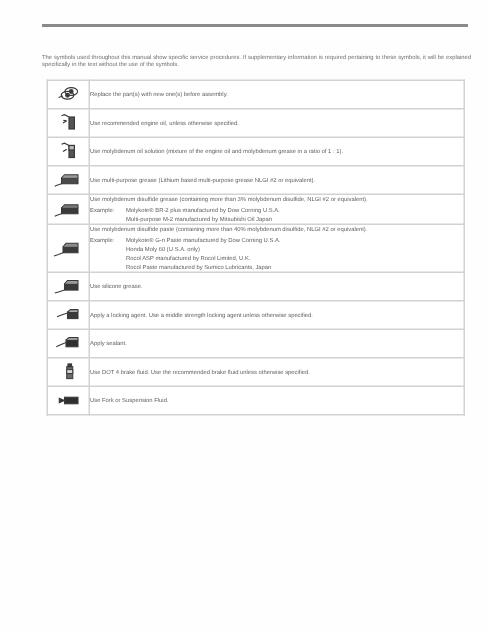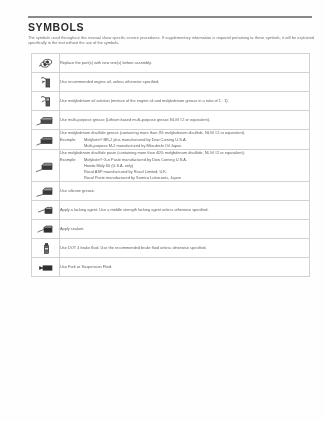--- a/index.html
+++ b/index.html
@@ -105,21 +105,20 @@
   }
   .icon svg { display: block; }
 </style>
 </head>
 <body>
 
 <div class="page">
 
   <div class="top-rule"></div>
 
-  <div class="page-title">SYMBOLS</div>
 
   <div class="intro">The symbols used throughout this manual show specific service procedures. If supplementary information is required pertaining to these symbols, it will be explained specifically in the text without the use of the symbols.</div>
 
   <table class="sym-table">
     <tbody>
 
       <tr>
         <td class="icon-cell">
           <span class="icon">
             <svg width="24" height="13" viewBox="0 0 24 13">

